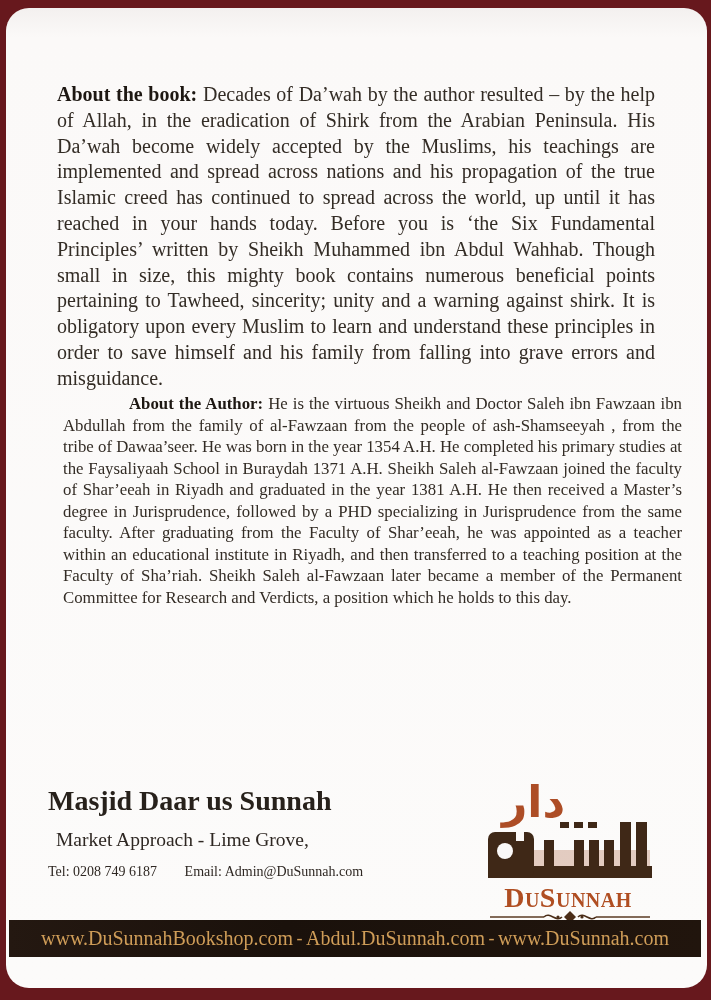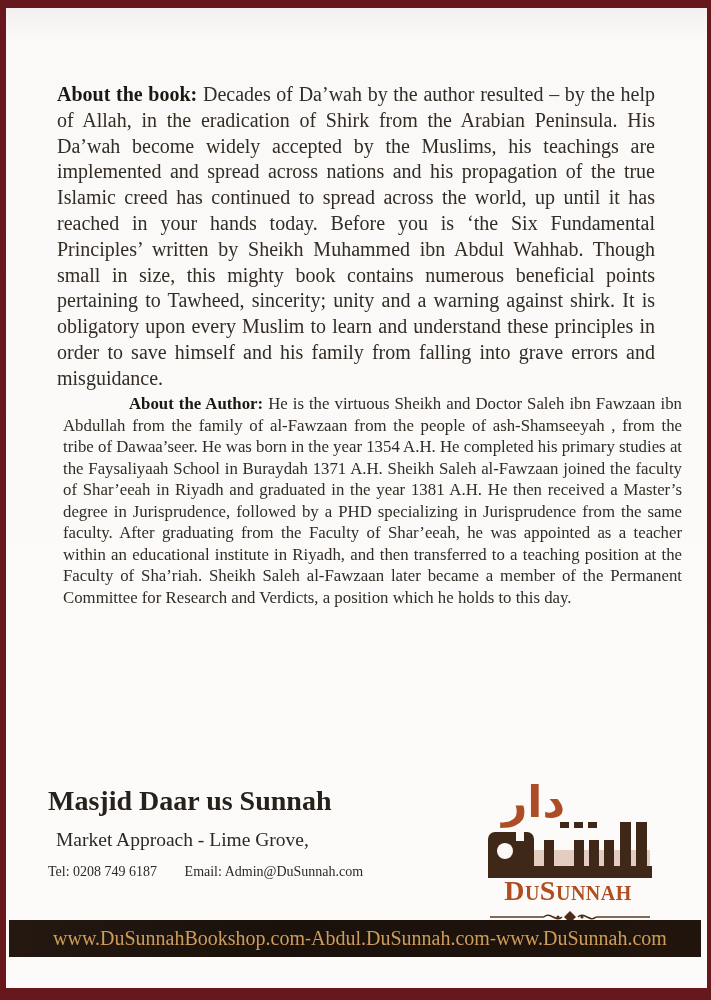--- a/index.html
+++ b/index.html
@@ -1,46 +1,46 @@
 <!DOCTYPE html>
 <html><head>
 <meta charset="utf-8">
 <style>
   html,body{margin:0;padding:0;}
   body{width:711px;height:1000px;font-family:"Liberation Serif",serif;}
   .cover{position:relative;width:711px;height:1000px;background:#67181d;overflow:hidden;}
   .page{position:absolute;left:6px;top:8px;width:701px;height:980px;
-        background:linear-gradient(180deg,#f3f0ef 0%,#fbf9f8 3%,#fcfbfa 100%);}
+        background:linear-gradient(180deg,#f3f0ef 0%,#fbf9f8 3%,#fcfbfa 100%);border-radius:23px;}
   
   .p1{position:absolute;left:51px;top:74px;width:598px;margin:0;
       font-size:20px;line-height:25.8px;text-align:justify;color:#332c25;}
   .p2{position:absolute;left:40px;top:368px;width:619px;margin:17px;
       font-size:16.8px;line-height:21.5px;text-align:justify;color:#332c25;text-indent:66px;}
   .p1 b,.p2 b{font-weight:bold;color:#1d1712;}
   
   .publisher{position:absolute;left:42px;top:778px;color:#2e2722;}
   .pub-name{font-size:28px;line-height:30px;margin:0 0 12px 0;font-weight:bold;color:#27211b;}
   .addr{font-size:19.5px;line-height:23.5px;margin:8px;}
   .contact{font-size:14px;line-height:23.5px;margin:4px 0 0 0;}
   .contact .gap{display:inline-block;width:24px;}
   
   .logo{position:absolute;left:474px;top:726px;width:176px;height:190px;}
   .logo-daar{position:absolute;top:44px;left:22px;width:120px;
              font-family:"DejaVu Sans",sans-serif;font-weight:bold;font-size:44px;line-height:48px;
              color:#ad4d26;}
   .logo-kufic{position:absolute;top:88px;left:8px;width:164px;height:56px;}
-  .logo-latin{position:absolute;top:142px;left:0;width:176px;text-align:center;
+  .logo-latin{position:absolute;top:149px;left:0;width:176px;text-align:center;
               font-variant:small-caps;font-weight:bold;font-size:28px;line-height:30px;
               color:#b04e22;letter-spacing:.5px;}
   .logo-flourish{position:absolute;top:176px;left:8px;width:164px;height:14px;}
   .sr{position:absolute;font-size:1px;color:transparent;overflow:hidden;width:1px;height:1px;}
   
   .webbar{position:absolute;left:3px;top:912px;width:692px;height:37px;box-sizing:border-box;
           background:linear-gradient(90deg,#241811 0%,#1a110b 40%,#21150d 100%);
-          display:flex;align-items:center;justify-content:space-between;padding:0 44px;}
+          display:flex;align-items:center;justify-content:space-between;padding:0 32px;}
   .webbar span{font-size:20px;color:#cf9d58;white-space:nowrap;}
   .webbar .sep{font-size:18px;}
 </style>
 </head>
 <body>
 
 <div class="cover">
   <div class="page">
 
     <p class="p1"><b>About the book:</b> <span>Decades of Da’wah by the author resulted – by the help of Allah, in the eradication of Shirk from the Arabian Peninsula.  His Da’wah become widely accepted by the Muslims, his teachings are implemented and spread across nations and his propagation of the true Islamic creed has continued to spread across the world, up until it has reached in your hands today. Before you is ‘the Six Fundamental Principles’ written by Sheikh Muhammed ibn Abdul Wahhab. Though small in size, this mighty book contains numerous beneficial points pertaining to Tawheed, sincerity; unity and a warning against shirk. It is obligatory upon every Muslim to learn and understand these principles in order to save himself and his family from falling into grave errors and misguidance.</span></p>

